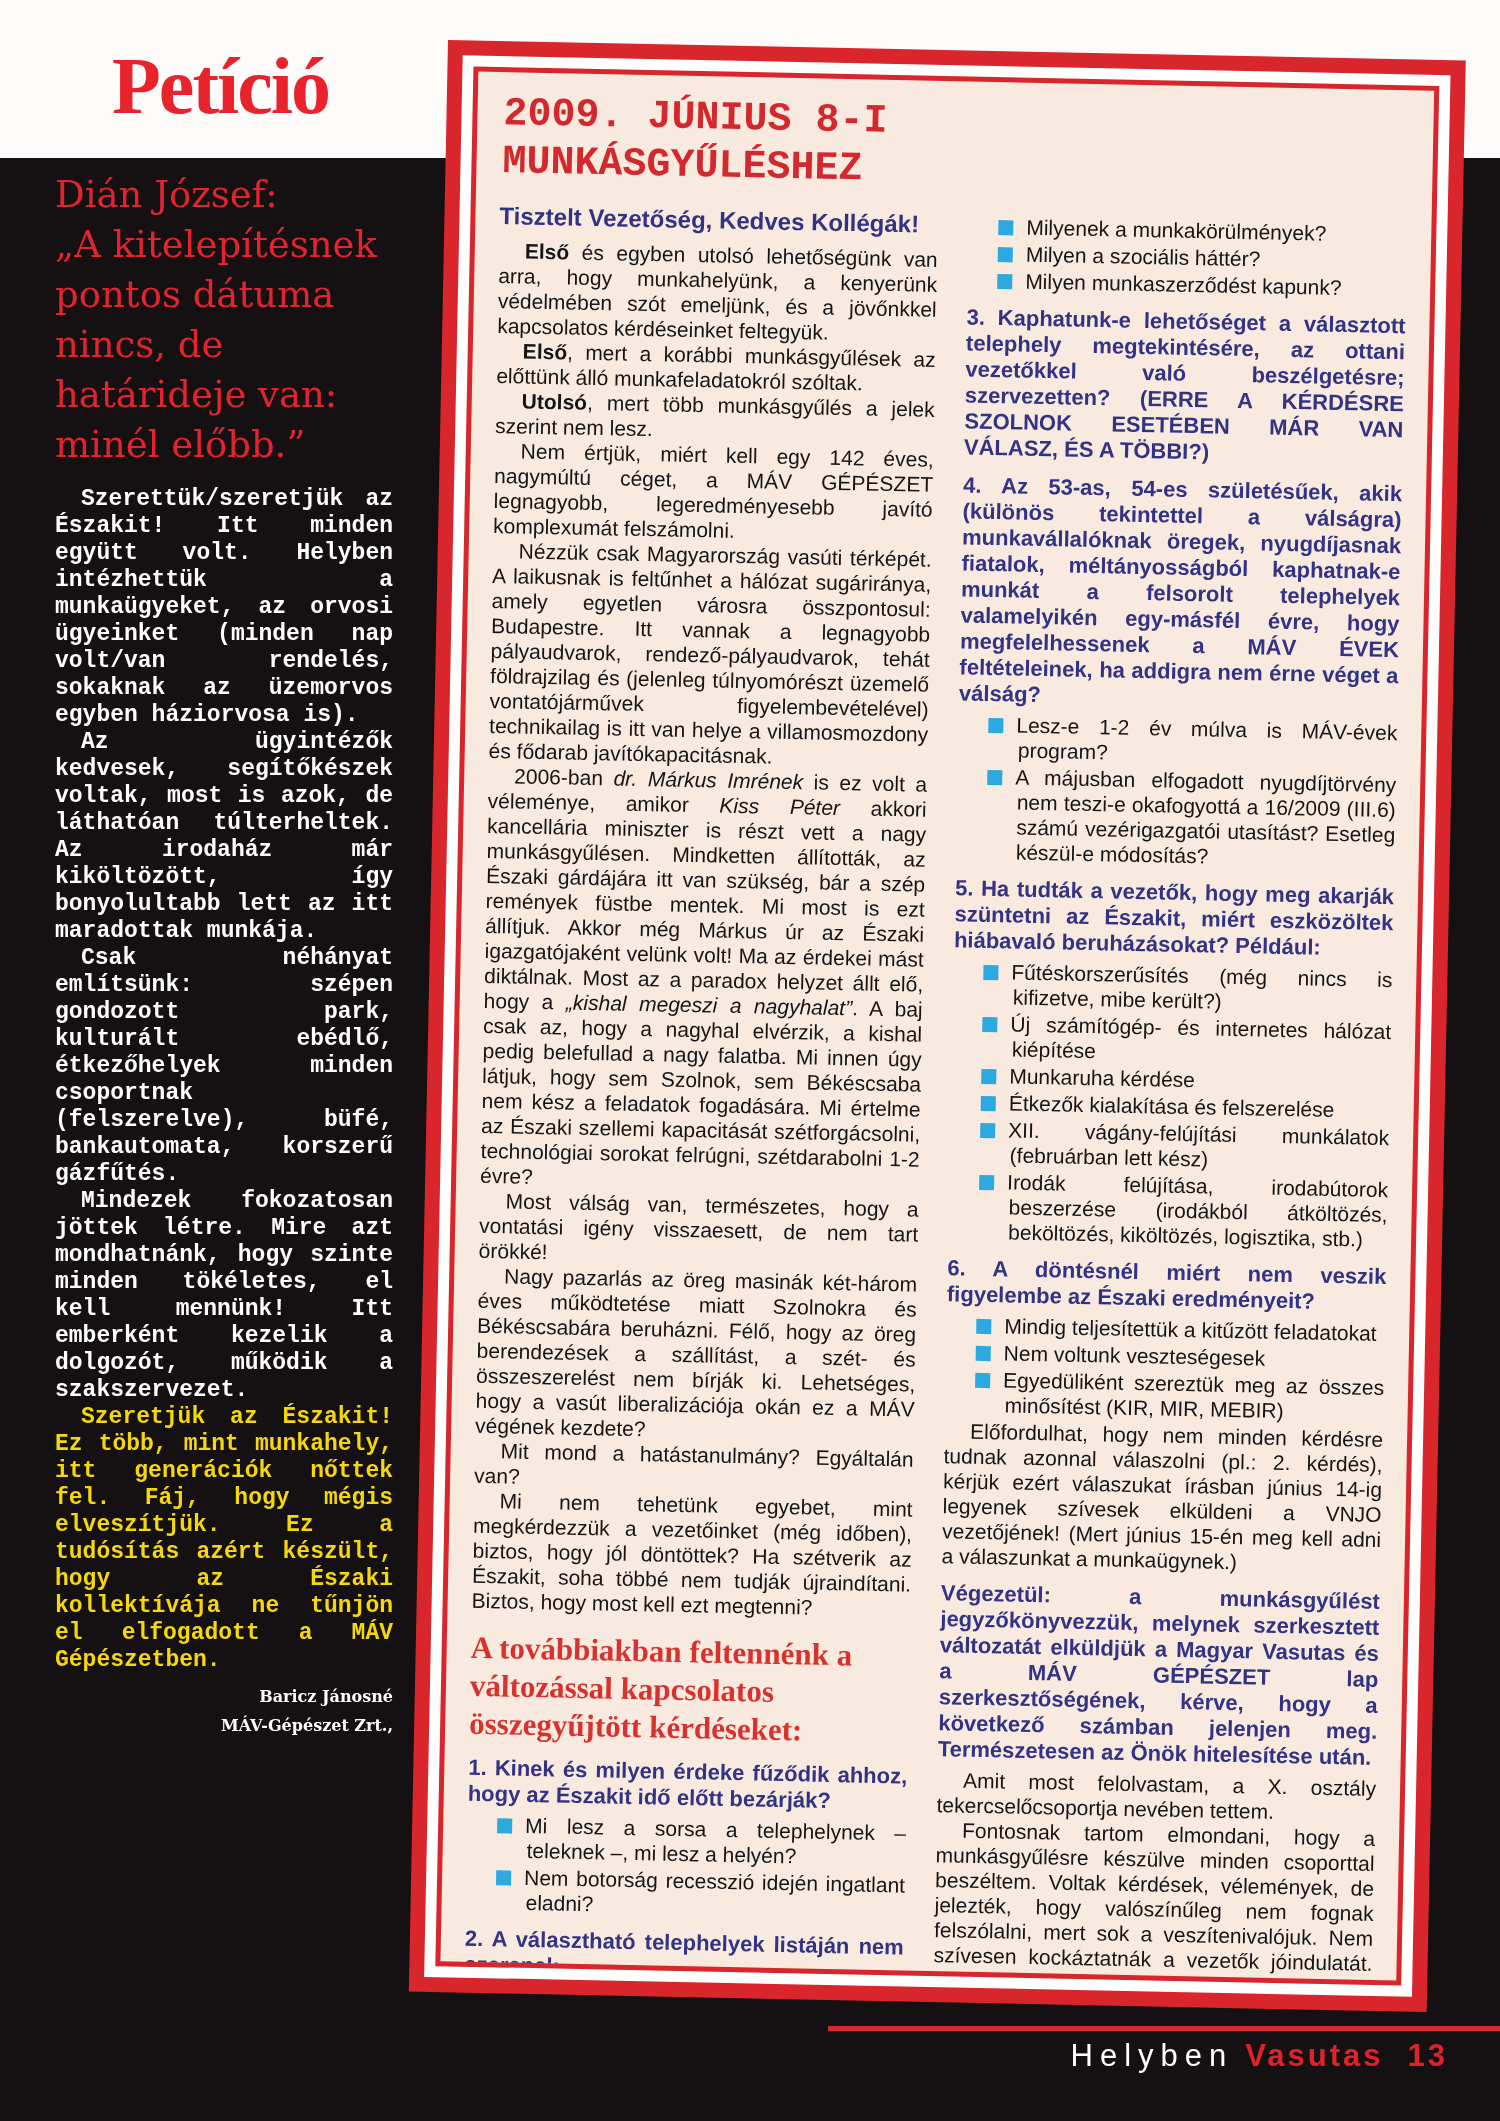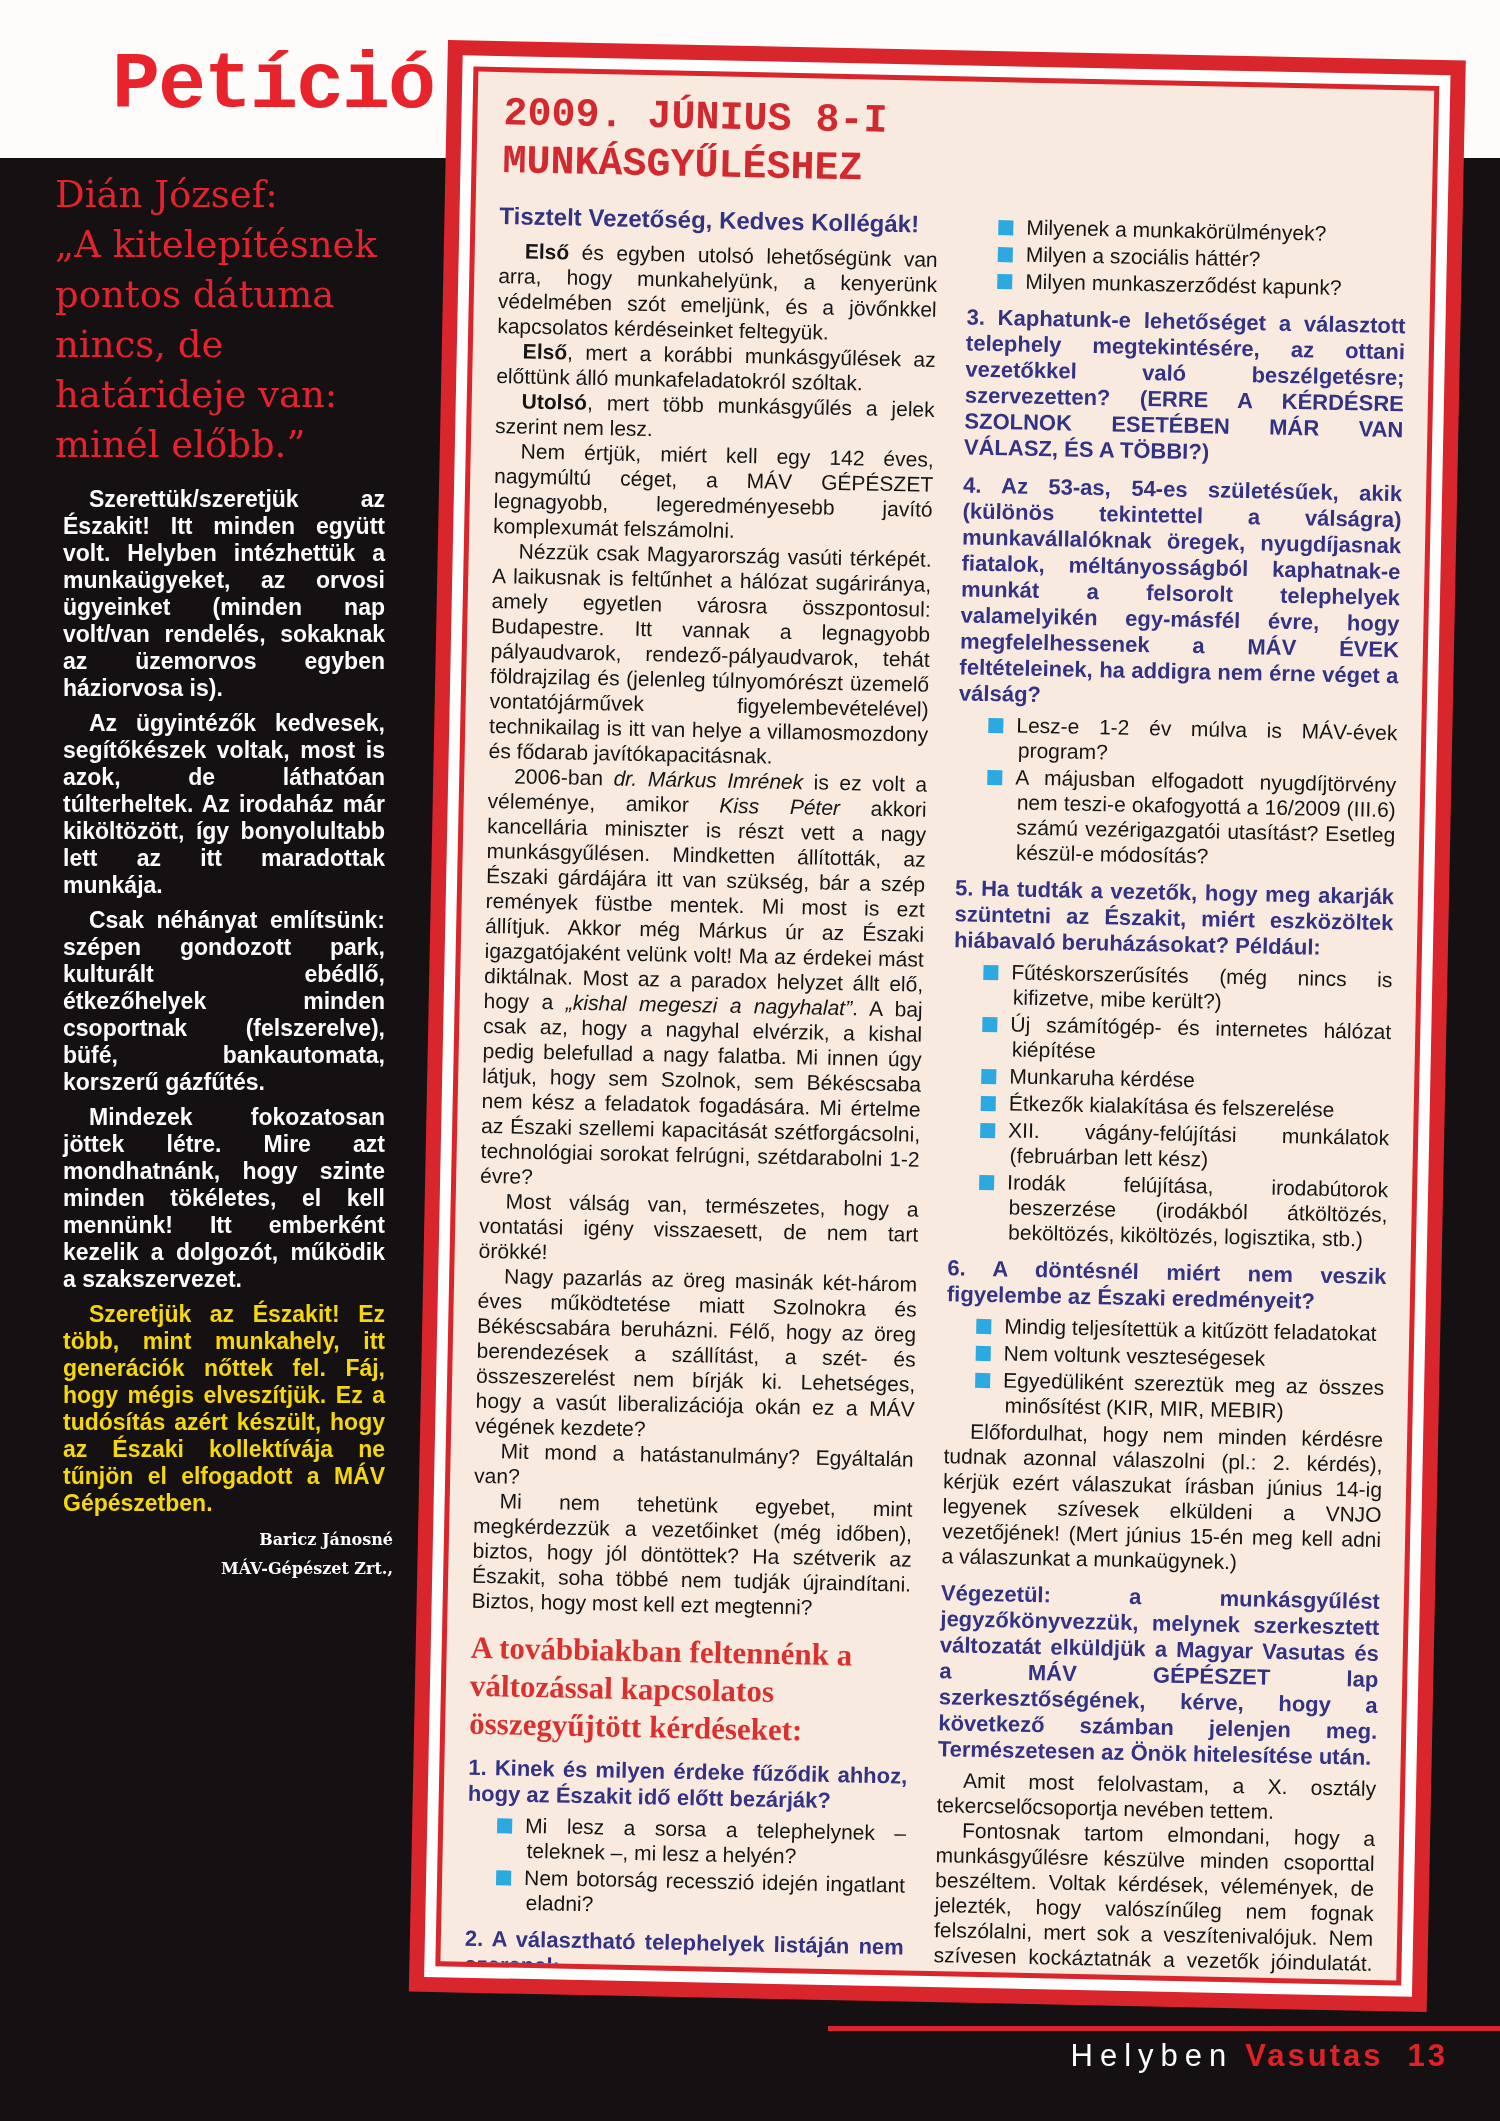--- a/index.html
+++ b/index.html
@@ -1,31 +1,31 @@
 <!DOCTYPE html>
 <html lang="hu"><head>
 <meta charset="utf-8">
 <style>
   html,body{margin:0;padding:0;background:#000;}
   #page{position:relative;width:1500px;height:2121px;background:#151112;overflow:hidden;
         font-family:"Liberation Sans",sans-serif;}
 
   
   #top-strip{position:absolute;left:0;top:0;width:1500px;height:158px;background:#fdfcfa;}
-  #masthead{position:absolute;left:112px;top:46px;font-family:Liberation Mono, monospace;
+  #masthead{position:absolute;left:112px;top:46px;font-family:Liberation Serif, serif;
             font-weight:bold;font-size:80px;line-height:1;color:#e8232b;letter-spacing:-2px;}
 
   
   #left-col{position:absolute;left:55px;top:170px;width:338px;color:#ffffff;}
   .intro-quote{font-family:"DejaVu Serif",serif;font-style:italic;font-weight:bold;
                font-size:26px;line-height:34px;text-align:justify;margin:0 0 14px 0;}
   #pullquote-block{color:#e5232e;font-family:"DejaVu Serif",serif;font-size:37px;line-height:50px;
                    margin:0 0 16px 0;}
-  .left-para{font-family:Liberation Sans, sans-serif;font-weight:bold;font-size:23px;line-height:27px;
-             text-align:justify;text-indent:26px;margin:8px;color:#fff;hyphens:auto;}
+  .left-para{font-family:Liberation Mono, monospace;font-weight:bold;font-size:23px;line-height:27px;
+             text-align:justify;text-indent:26px;margin:0;color:#fff;hyphens:auto;}
   .left-para.yellow{color:#f6d70a;}
   #signature{margin-top:8px;}
   #signature div{font-family:"DejaVu Serif",serif;font-weight:bold;font-size:16px;line-height:29px;
                  text-align:right;color:#fff;}
 
   
   #article-box{position:absolute;left:448px;top:40px;width:1018px;height:1952px;
                transform:rotate(1.15deg);transform-origin:top left;
                background:#d8262c;padding:15px;box-sizing:border-box;}
   #box-white{width:100%;height:100%;background:#ffffff;padding:11px;box-sizing:border-box;}

